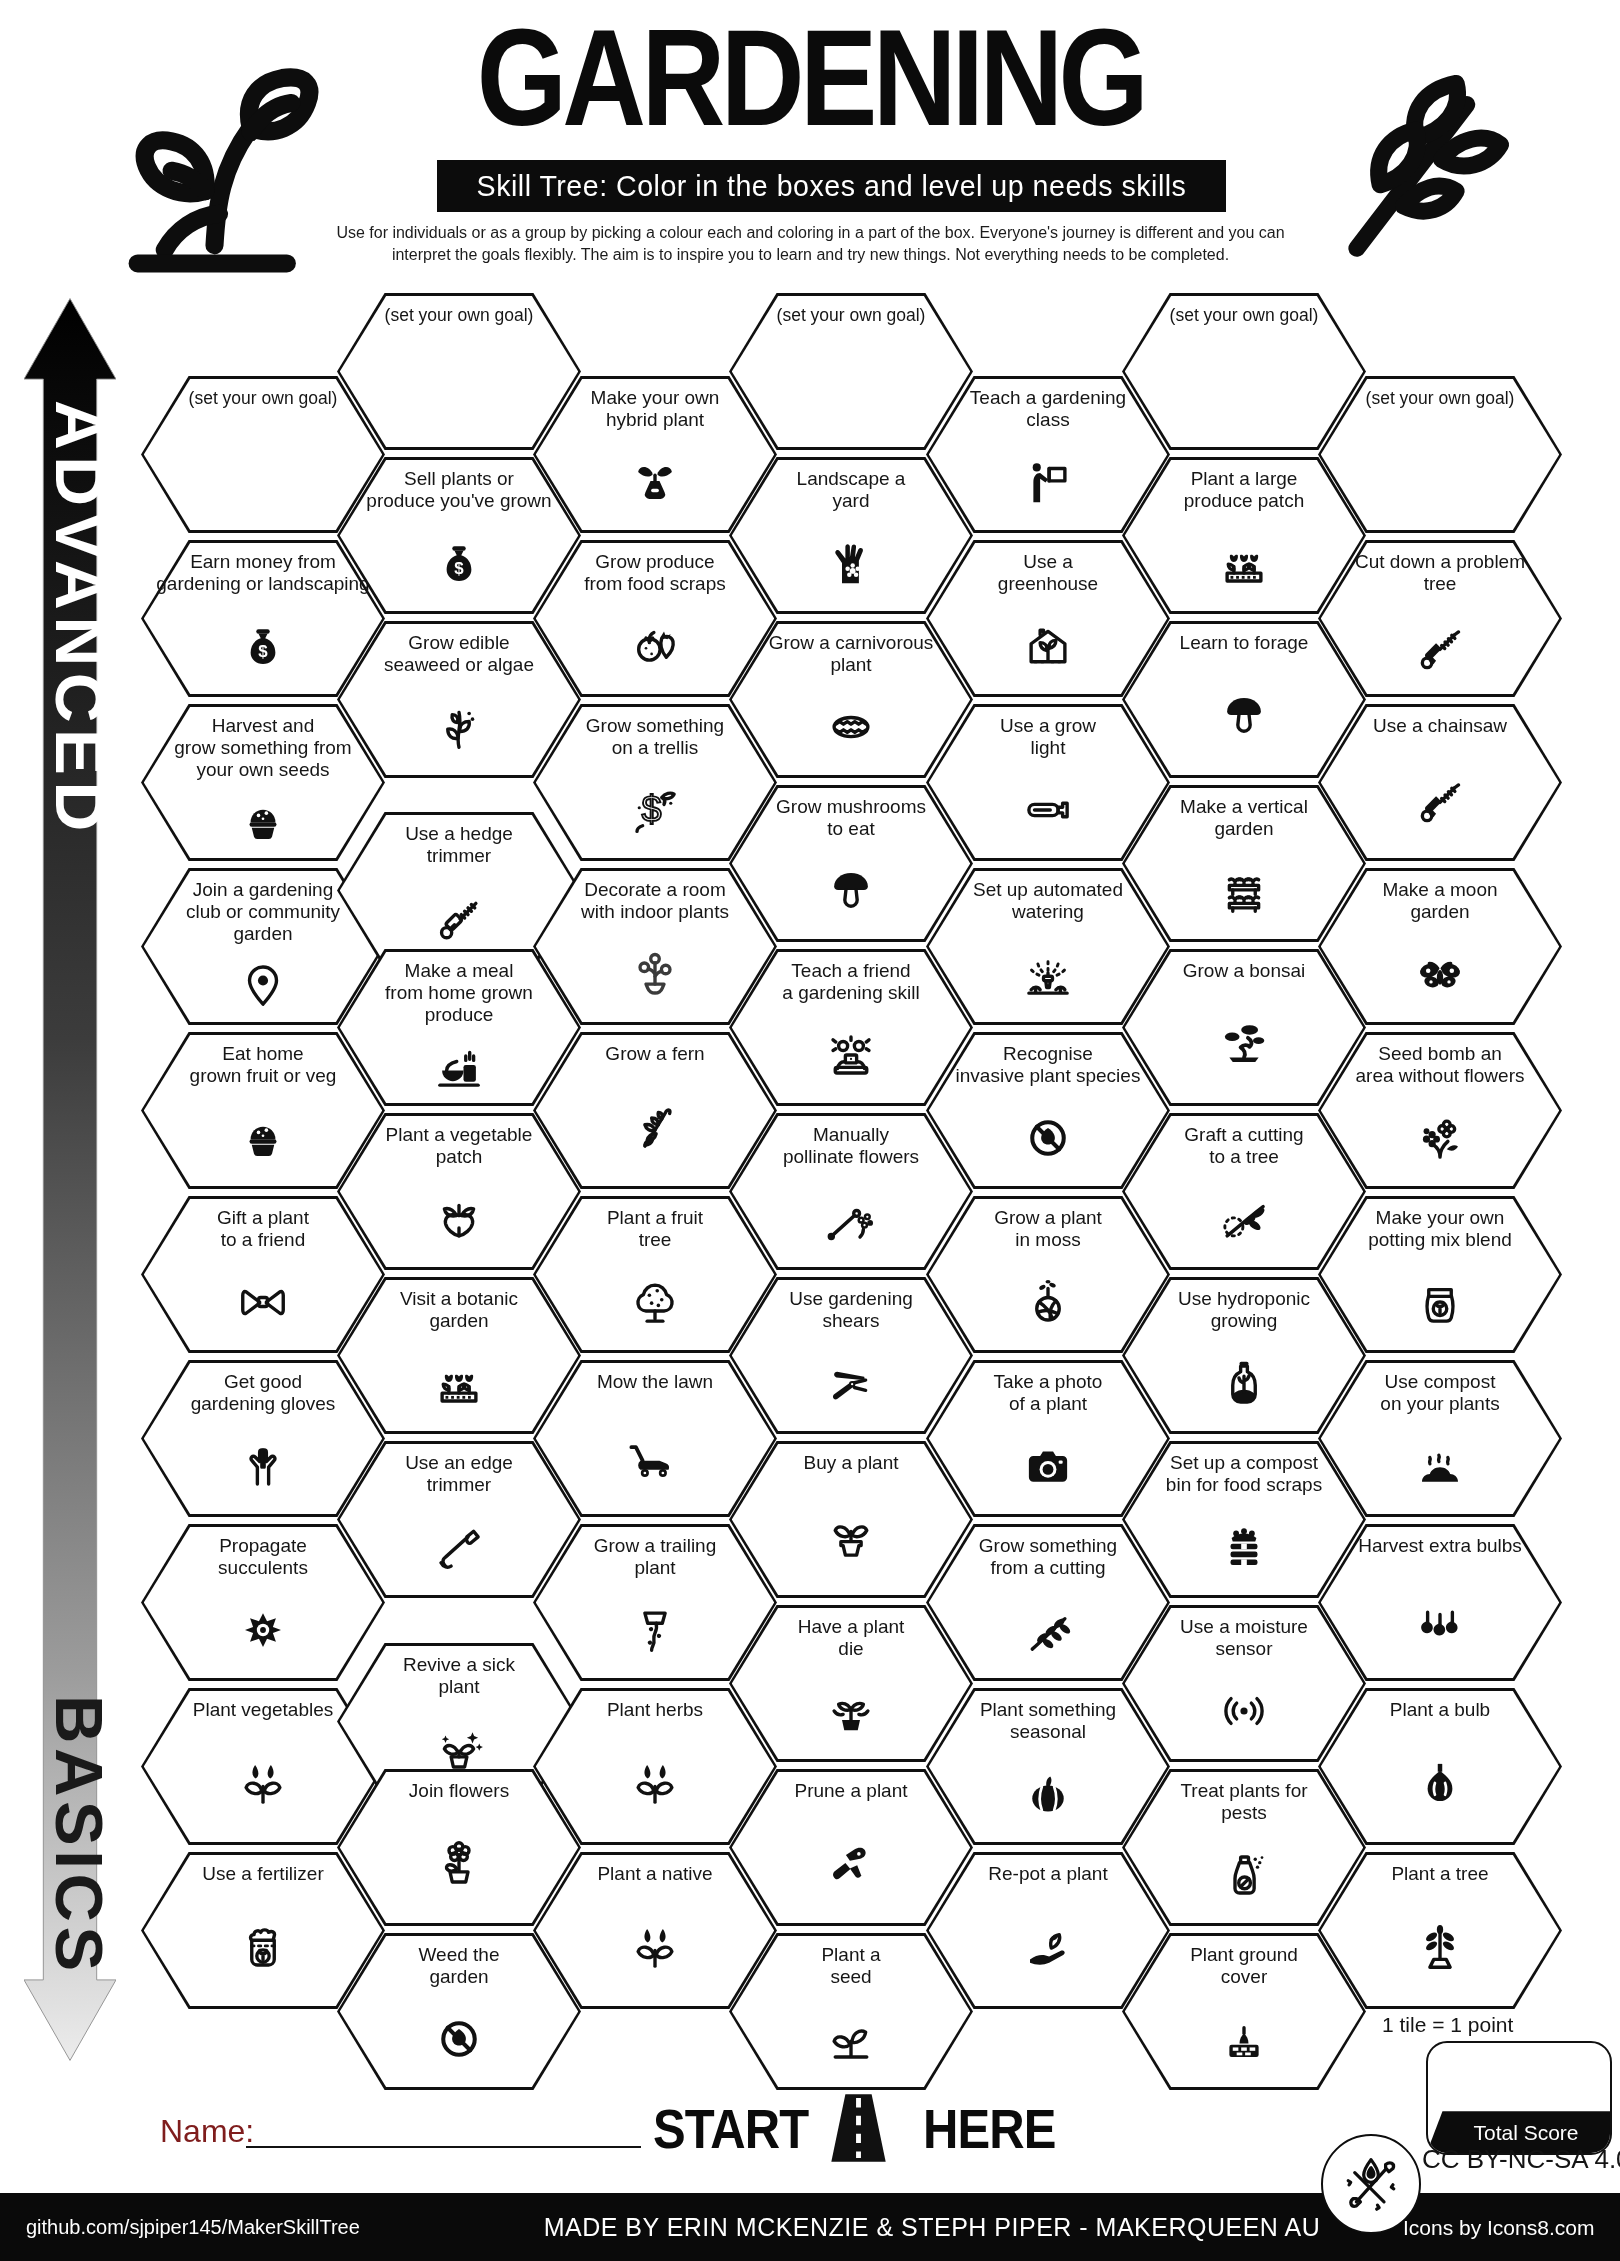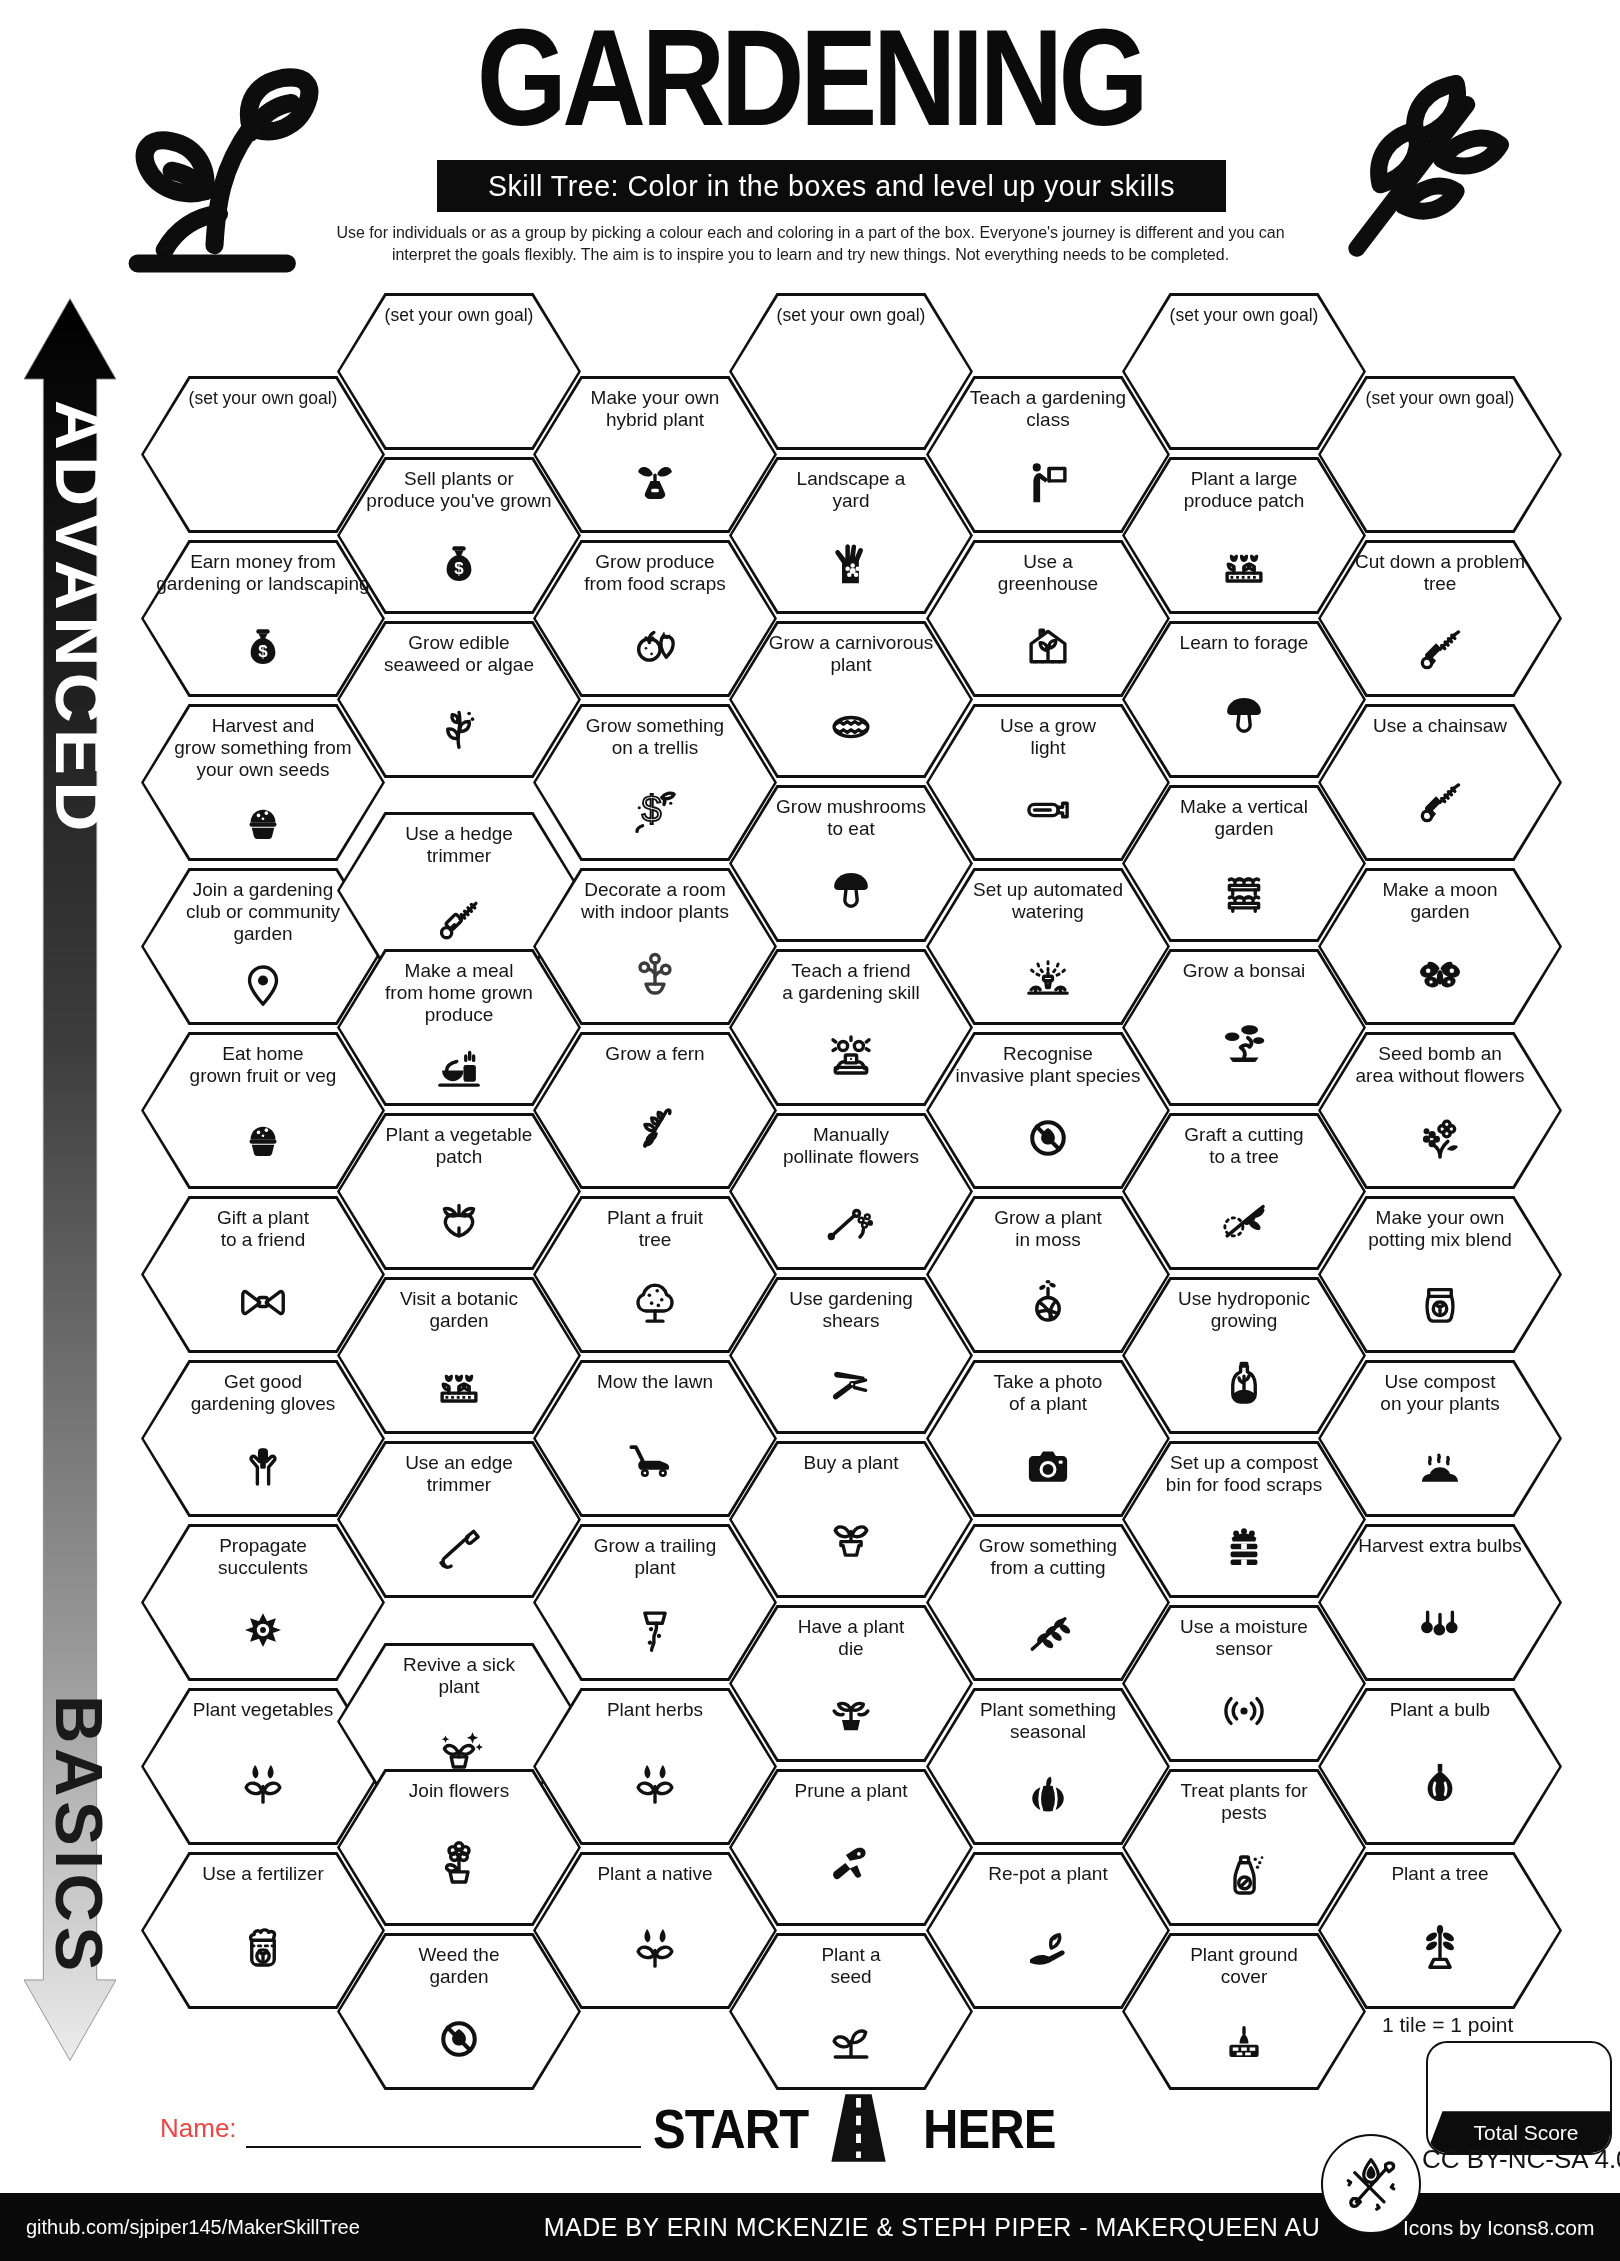--- a/index.html
+++ b/index.html
@@ -39,21 +39,21 @@
   .hex-icon svg{width:54px;height:54px}
 
   
   svg .ln{fill:none;stroke:#111;stroke-width:3;stroke-linecap:round;stroke-linejoin:round}
   svg .lnd{fill:none;stroke:#111;stroke-width:2.6;stroke-dasharray:2 4;stroke-linecap:round}
   svg .lnw{fill:none;stroke:#fff;stroke-width:2.4;stroke-linecap:round}
   svg .fl{fill:#111;stroke:none}
   svg .flw{fill:#fff;stroke:none}
 
   
-  #name-row{left:160px;top:2113px;font-size:26px;color:#ef4444}
+  #name-row{left:160px;top:2113px;font-size:32px;color:#7f1d1d}
   #name-line{left:246px;top:2146px;width:395px;height:2.3px;background:#111}
   #start-label,#here-label{top:2098px;font-size:49px;font-weight:800;letter-spacing:-0.9px;
       transform:scaleY(1.12);transform-origin:50% 0;color:#0b0b0b}
   #start-label{left:653px}
   #here-label{left:923px}
   #road-icon{left:806px;top:2083px}
   #tile-point{left:1382px;top:2013px;width:213px;text-align:left;font-size:21px;color:#151515}
   #score-box{left:1426px;top:2041px;width:182px;height:110px;background:#fff;
       border:2.3px solid #101010;border-radius:21px;overflow:hidden}
   #score-band{position:absolute;left:-2.3px;right:-2.3px;bottom:-2.3px;height:44px;background:#0c0c0c;
@@ -94,21 +94,21 @@
       <path d="M16 90 68 22"></path>
       <path d="M44 38c-3-13 4-23 19-26 3 12-5 22-19 26z"></path>
       <path d="M56 48c8-10 20-13 28-7-6 10-18 13-28 7z"></path>
       <path d="M27 60c-3-13 4-23 17-26 3 12-4 22-17 26z"></path>
       <path d="M38 70c8-9 17-12 25-7-5 9-15 12-25 7z"></path>
     </g>
   </svg>
 </div>
 <div class="abs" id="title">GARDENING</div>
 <div class="abs" id="subtitle-box">
-  <span>Skill Tree:  Color in the boxes and level up your skills</span>
+  <span>Skill Tree:  Color in the boxes and level up needs skills</span>
 </div>
 <div class="abs" id="description">
   <span>Use for individuals or as a group by picking a colour each and coloring in a part of the box.  Everyone's journey is different and you can</span><br>
   <span>interpret the goals flexibly.  The aim is to inspire you to learn and try new things. Not everything needs to be completed.</span>
 </div>
 
 <div class="abs" id="level-arrow">
   <svg width="92" height="1765" viewBox="0 0 200 3830">
     <defs>
       <linearGradient id="ag" x1="0" y1="0" x2="0" y2="1">

